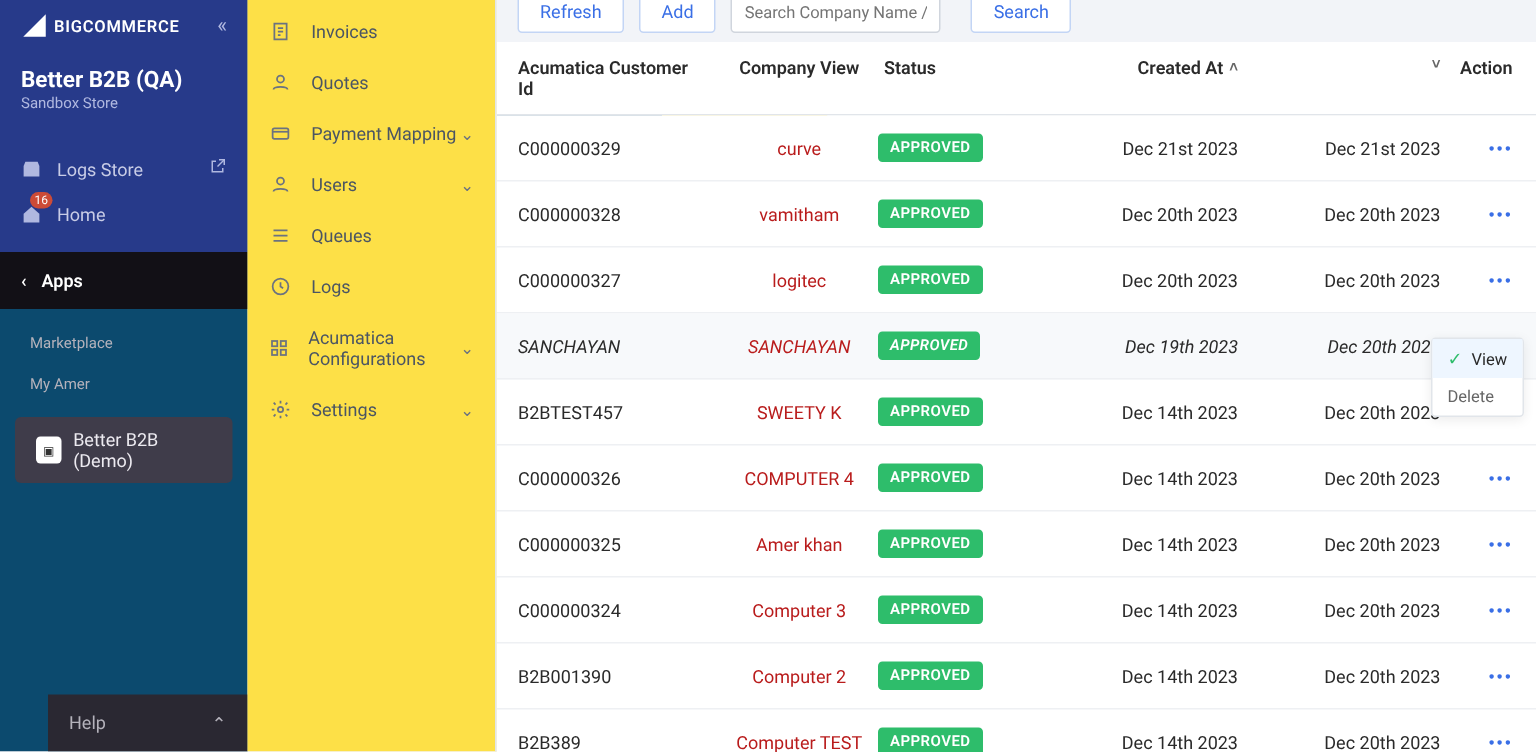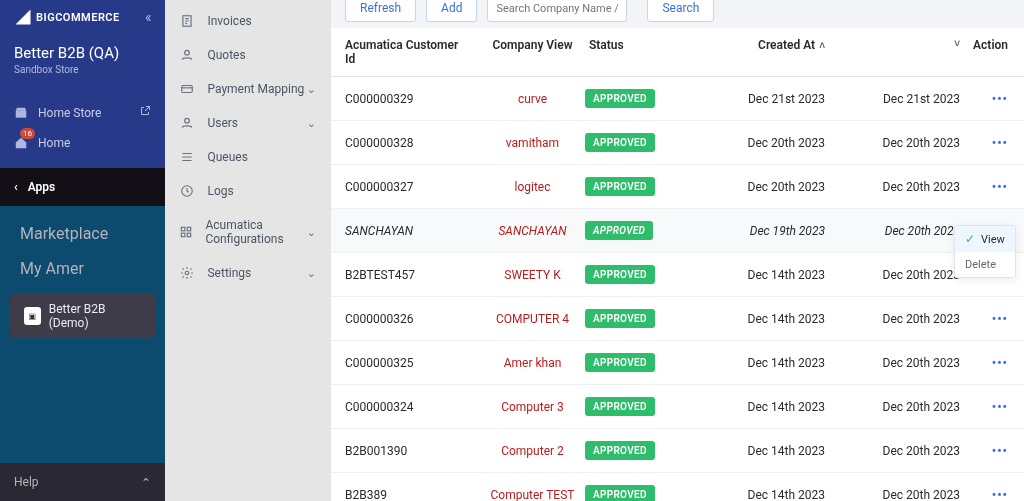--- a/index.html
+++ b/index.html
@@ -7,41 +7,41 @@
   .layout { display: flex; width: 100%; height: 100%; }
 
   
   .sidebar { width: 178px; background: #0c4a6e; display: flex; flex-direction: column; color: #fff; }
   .side-top { background: #273a8a; display: flex; flex-direction: column; }
   .brand { display: flex; align-items: center; padding: 8px 14px; }
   .brand svg { fill: #fff; }
   .brand-text { font-size: 11px; letter-spacing: 0.5px; font-weight: 600; color: #fff; margin-left: 4px; }
   .collapse-icon { margin-left: auto; color: #b0b8e0; font-size: 14px; }
   .store { padding: 10px 14px 14px; }
-  .store-name { font-size: 15px; font-weight: 400; color: #fff; margin-bottom: 2px; }
+  .store-name { font-size: 15px; font-weight: 700; color: #fff; margin-bottom: 2px; }
   .store-sub { font-size: 10px; color: #b0b8e0; }
   .nav-links { padding: 8px 0 10px; }
   .nav-link { display: flex; align-items: center; padding: 8px 14px; font-size: 12px; color: #c8cce6; position: relative; }
   .nav-link .ico { width: 14px; height: 14px; margin-right: 10px; display: inline-flex; align-items: center; justify-content: center; }
   .nav-link .right-ico { margin-left: auto; color: #b0b8e0; }
   .badge { position: absolute; left: 20px; top: 0px; background: #cc4b37; color: #fff; font-size: 8px; border-radius: 8px; padding: 0 3px; line-height: 11px; min-width: 14px; text-align: center; }
   .search-row { padding: 8px 14px 12px; display: flex; align-items: center; color: #9aa3d6; font-size: 12px; }
   .search-row .ico { margin-right: 8px; }
 
   .apps-header { background: #121016; display: flex; align-items: center; padding: 12px 14px; font-size: 12px; font-weight: 600; }
   .apps-header .chev { margin-right: 10px; font-size: 12px; }
   .apps-list { padding: 10px 0; }
-  .apps-list .sub { padding: 8px 20px; font-size: 16px; color: #b4b2bb; }
+  .apps-list .sub { padding: 8px 20px; font-size: 10px; color: #b4b2bb; }
   .app-item { display: flex; align-items: center; padding: 8px 14px; font-size: 12px; color: #eceaf0; background: #3f3c4a; margin: 8px 10px; border-radius: 4px; }
   .app-icon { width: 18px; height: 18px; background: #fff; border-radius: 3px; margin-right: 8px; display: inline-flex; align-items: center; justify-content: center; font-size: 8px; color: #333; }
-  .help { margin-top: auto; background: #2a2832; padding: 12px 14px; display: flex; align-items: flex-start; font-size: 12px; color: #b4b2bb; }
+  .help { margin-top: auto; background: #2a2832; padding: 12px 14px; display: flex; align-items: flex-start; font-size: 12px; color: #b4b2bb; margin-left: 32px; }
   .help .chev { margin-left: auto; transform: rotate(180deg) }
 
   
-  .subnav { width: 178px; background: #e5e5e5; border-right: 1px solid #e1e5ea; padding-top: 4px; }
+  .subnav { width: 178px; background: #fde047; border-right: 1px solid #e1e5ea; padding-top: 4px; }
   .subnav-item { display: flex; align-items: center; padding: 10px 14px; font-size: 12px; color: #4b5563; }
   .subnav-item .ico { width: 16px; margin-right: 12px; color: #6b7280; display: inline-flex; justify-content: center; }
   .subnav-item .chev { margin-left: auto; font-size: 11px; color: #6b7280; }
 
   
   .main { flex: 1; background: #f2f4f8; display: flex; flex-direction: column; position: relative; }
   .topbar { padding: 0 14px 6px; display: flex; gap: 10px; align-items: flex-start; }
   .btn { border: 1px solid #c3d5f5; background: #fff; color: #3a6fe6; font-size: 12px; border-radius: 3px; height: 28px; padding: 0 14px; display: inline-flex; align-items: center; cursor: pointer; }
   .search-input { border: 1px solid #d0d5dd; background: #fff; border-radius: 3px; height: 28px; width: 140px; padding: 0 8px; font-size: 11px; color: #888; }
   .search-btn { margin-left: 10px; }
@@ -95,21 +95,21 @@
         <div class="store-sub">Sandbox Store</div>
       </div>
       <div class="nav-links">
         <div class="nav-link">
           <span class="ico">
             <svg width="14" height="14" viewBox="0 0 24 24" fill="#b0b8e0">
                 <rect x="3" y="8" width="18" height="12"></rect>
                 <path d="M3 8 L5 3 H19 L21 8 Z"></path>
               </svg>
           </span>
-          <span>Home Store</span>
+          <span>Logs Store</span>
           <span class="right-ico">
             <svg width="12" height="12" viewBox="0 0 24 24" fill="none" stroke="#b0b8e0" stroke-width="2">
                 <path d="M14 3h7v7"></path>
                 <path d="M21 3l-9 9"></path>
                 <path d="M10 5H5v14h14v-5"></path>
               </svg>
           </span>
         </div>
         <div class="nav-link">
           <span class="ico">

